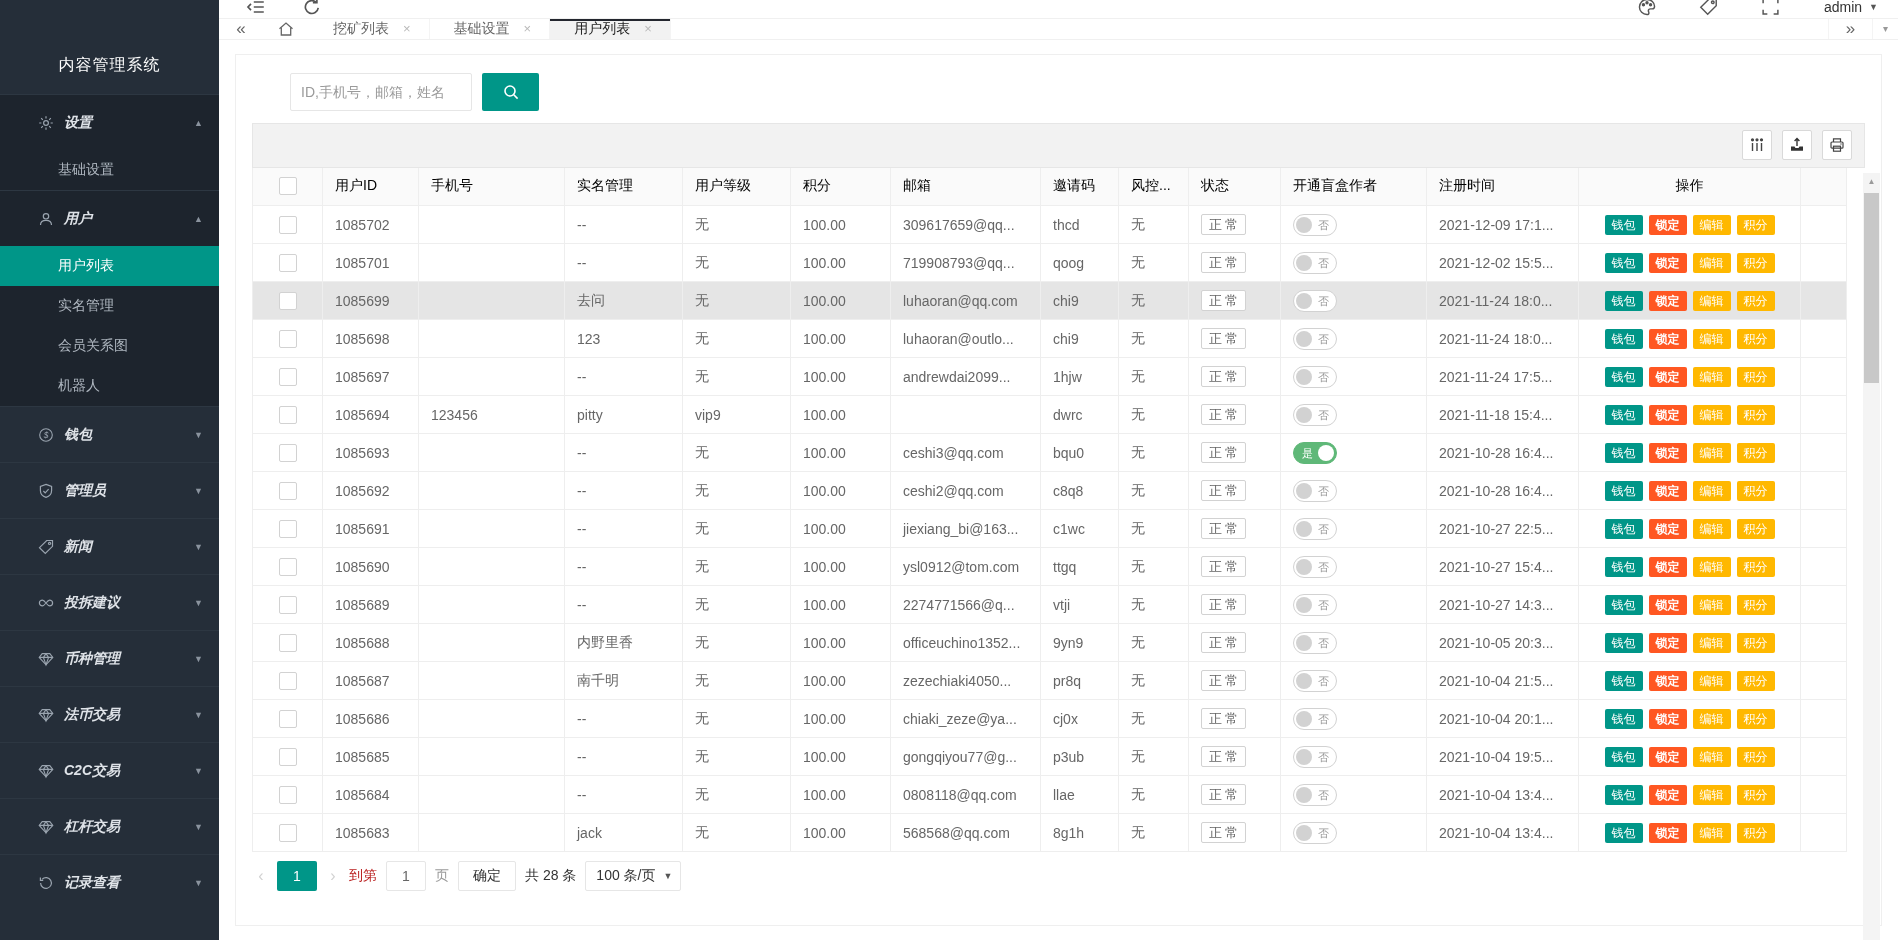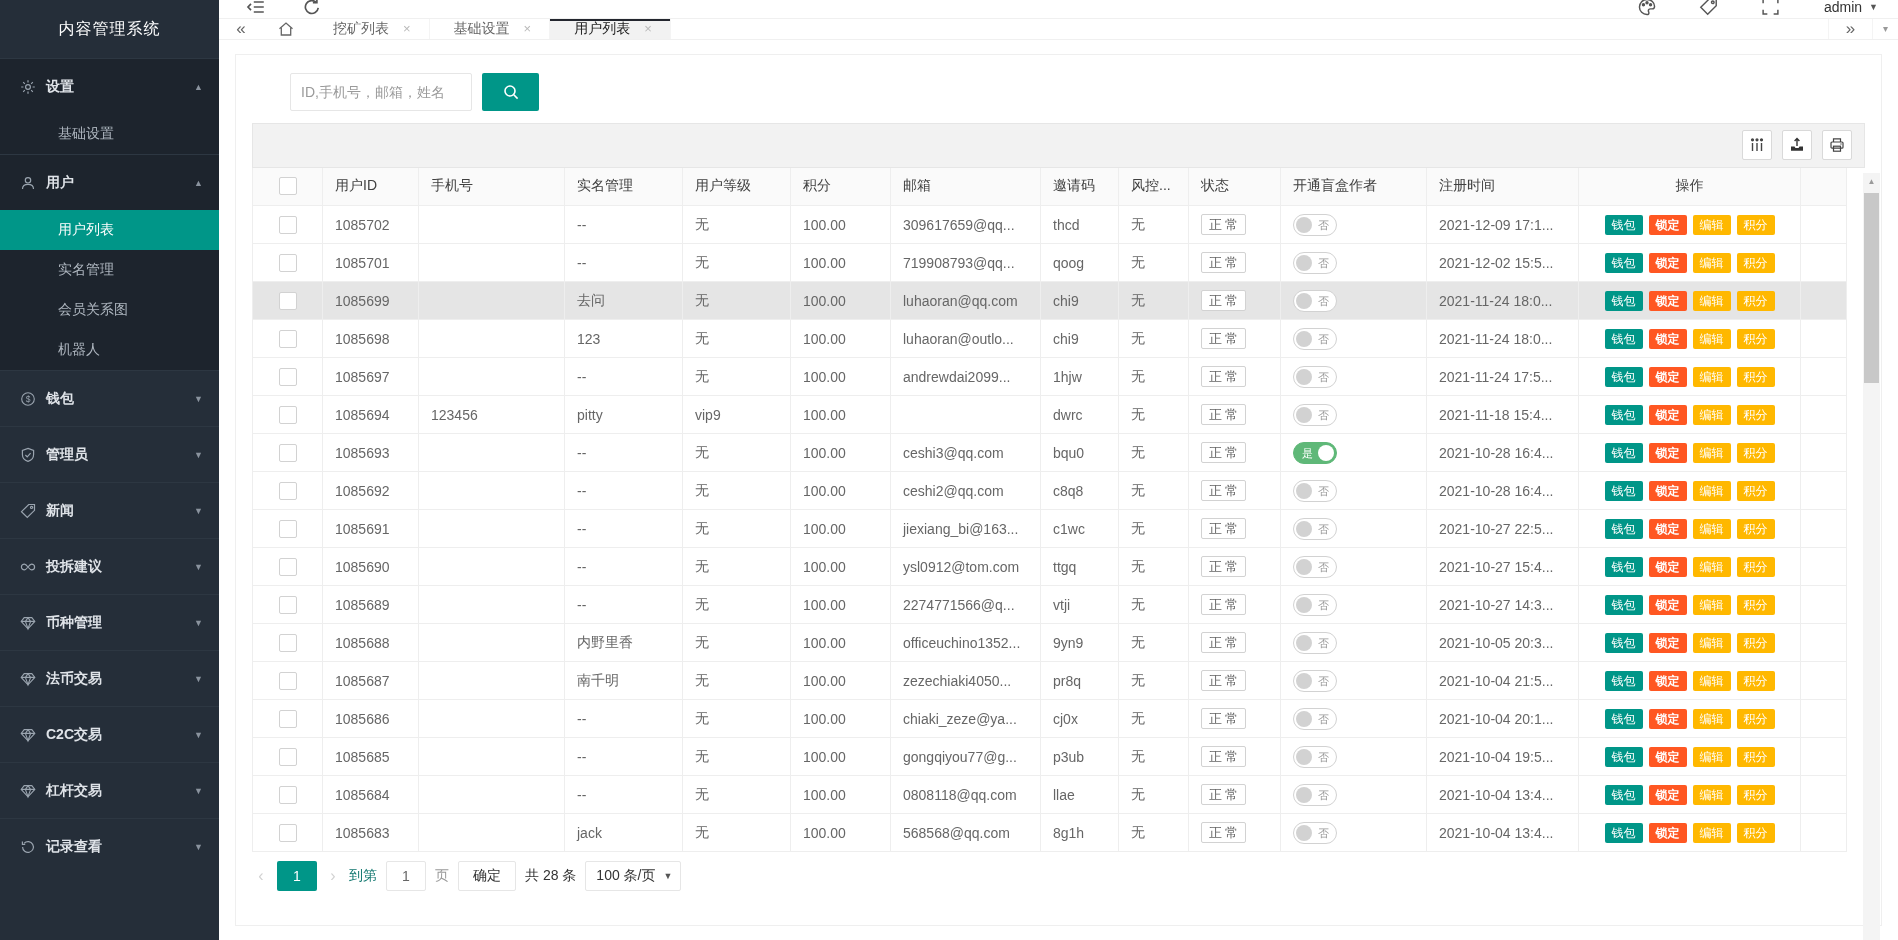--- a/index.html
+++ b/index.html
@@ -3,23 +3,23 @@
 <meta charset="utf-8">
 <style>
   * { margin:0; padding:0; box-sizing:border-box; }
   html,body { width:1898px; height:940px; overflow:hidden; background:#fff;
     font-family:"Liberation Sans","DejaVu Sans",sans-serif; font-size:14px; color:#666; }
   .app { display:flex; width:1898px; height:940px; }
 
   
   .sidebar { width:219px; flex:0 0 219px; background:#252E39; height:940px; overflow:hidden; }
   .side-title { height:58px; display:flex; align-items:center; justify-content:center;
-    color:#fff; font-size:16px; letter-spacing:1px; }
+    color:#fff; font-size:16px; letter-spacing:1px;margin-top:36px; }
   .side-item { position:relative; display:flex; align-items:center; cursor:pointer; }
-  .side-parent { height:56px; padding-left:20px; color:#dfe3e8; border-top:1px solid #2d3742; }
+  .side-parent { height:56px; padding-left:38px; color:#dfe3e8; border-top:1px solid #2d3742;font-style:italic; }
   .side-parent .lbl { margin-left:10px; font-weight:bold; font-size:14px; }
   .side-parent .micon { width:16px; height:16px; display:inline-flex; }
   .side-caret { position:absolute; right:16px; font-size:9px; color:#8a939e; }
   .side-item.dark { background:#1D242D; }
   .side-sub { height:40px; padding-left:58px; color:#aeb6bf; background:#1D242D; font-size:14px; }
   .side-sub.active { background:#009688; color:#fff; }
 
   
   .main { flex:1; display:flex; flex-direction:column; min-width:0;justify-content:flex-end; }
 
@@ -56,21 +56,21 @@
   .search-input::placeholder { color:#9a9a9a; }
   .search-btn { width:57px; height:38px; margin-left:10px; background:#009688; border:none;
     border-radius:2px; display:flex; align-items:center; justify-content:center; cursor:pointer; }
 
   .table-toolbar { margin-top:12px; height:45px; background:#f2f2f2; border:1px solid #e6e6e6;
     display:flex; align-items:center; justify-content:flex-end; padding-right:12px; }
   .tool-btn { width:30px; height:30px; background:#fff; border:1px solid #d9d9d9; border-radius:2px;
     margin-left:10px; display:flex; align-items:center; justify-content:center; cursor:pointer; color:#444; }
 
   table.grid { border-collapse:collapse; table-layout:fixed; width:calc(100% - 18px); }
-  .grid th { height:38px; background:#fafafa; color:#404040; font-weight:normal; text-align:left;
+  .grid th { height:38px; background:#fafafa; color:#000000; font-weight:normal; text-align:left;
     padding:0 12px; border:1px solid #eee; border-top:none; white-space:nowrap; overflow:hidden; }
   .grid th.center { text-align:center; }
   .grid td { height:38px; padding:0 12px; border:1px solid #eee; color:#666; white-space:nowrap;
     overflow:hidden; background:#fff; }
   .grid tr.hover td { background:#e5e5e5; }
   .grid td.center { text-align:center; }
   .cb { width:18px; height:18px; border:1px solid #d2d2d2; border-radius:2px; background:#fff;
     display:inline-block; vertical-align:middle; cursor:pointer; }
   .badge-normal { display:inline-block; border:1px solid #d2d2d2; border-radius:2px; color:#666;
     padding:2px 4px 2px 7px; font-size:13px; letter-spacing:3px; line-height:1.2; background:#fff; }
@@ -657,21 +657,21 @@
                 <td class="center"><span class="act-btn act-wallet">钱包</span><span class="act-btn act-lock">锁定</span><span class="act-btn act-edit">编辑</span><span class="act-btn act-score">积分</span></td>
                 <td></td>
               </tr>
             </tbody>
         </table>
 
         <div class="pager">
           <span class="pg-arrow">‹</span>
           <span class="pg-cur">1</span>
           <span class="pg-arrow">›</span>
-          <span style="color:#0f766e;">到第</span>
+          <span style="color:#b91c1c;">到第</span>
           <input class="pg-input" value="1" style="">
           <span style="color:#999;">页</span>
           <span class="pg-btn">确定</span>
           <span style="color:#333;">共 28 条</span>
           <span class="pg-select">
             <span style="color:#333;">100 条/页</span>
             <span class="dcaret">▼</span>
           </span>
         </div>
 

